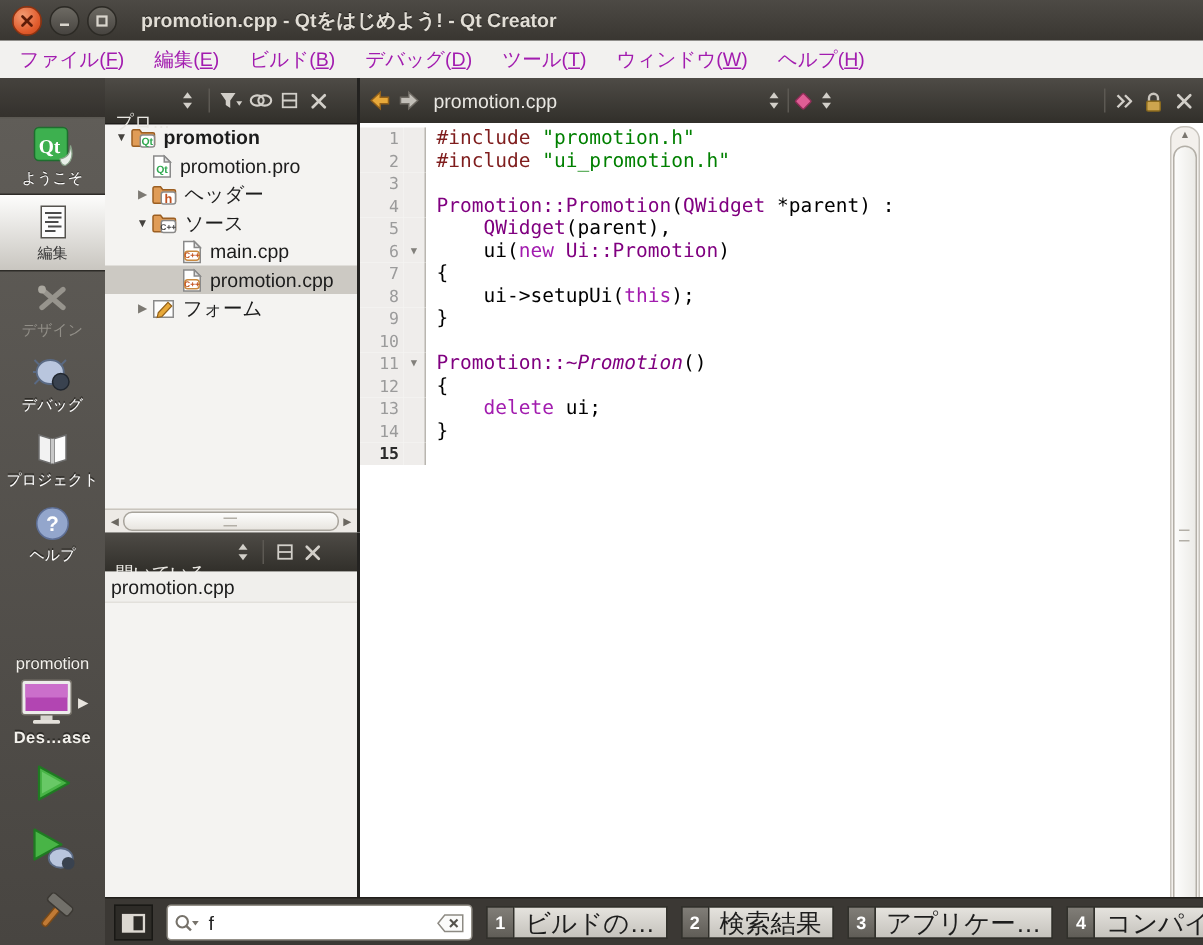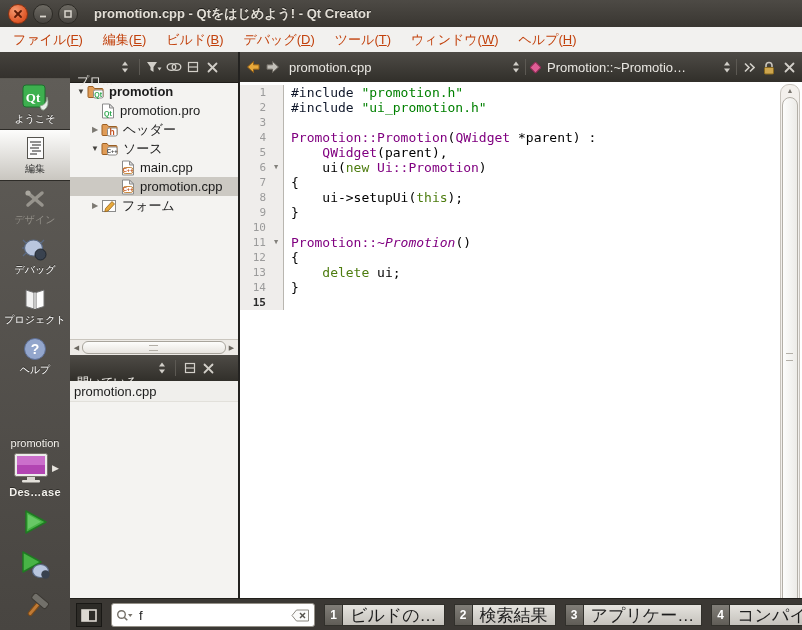--- a/index.html
+++ b/index.html
@@ -12,21 +12,21 @@
     background:linear-gradient(#4d4a45,#393631);border-bottom:1px solid #23211d;
     display:flex;align-items:center;}
   .win-btn{width:18px;height:18px;border-radius:50%;margin-left:5px;display:flex;align-items:center;justify-content:center;}
   .win-btn.close{margin-left:8px;background:radial-gradient(circle at 35% 30%,#f49b72,#e05a2b 65%,#c3441a);border:1px solid #8d3210;}
   .win-btn.minimize,.win-btn.maximize{background:linear-gradient(#6d6a63,#474440);border:1px solid #2c2a25;}
   .titlebar .title{color:#e2ded6;font-weight:bold;font-size:13px;margin-left:16px;text-shadow:0 -1px 0 #1c1b18;white-space:nowrap;}
 
   
   .menubar{position:absolute;left:0;top:27px;width:802px;height:25px;background:#f2f1ef;
     border-bottom:1px solid #9d9a93;display:flex;align-items:center;padding-left:3px;}
-  .menu-item{padding:3px 10px;font-size:13px;color:#c2410c;white-space:nowrap;}
+  .menu-item{padding:3px 10px;font-size:13px;color:#a21caf;white-space:nowrap;}
 
   
   .sidebar{position:absolute;left:0;top:52px;width:70px;height:578px;
     background:linear-gradient(180deg,#615e59,#484541);border-right:1px solid #26241f;display:flex;flex-direction:column;}
   .sidebar-top{height:26px;background:linear-gradient(#45423d,#34312d);border-bottom:1px solid #5b5852;}
   .mode{height:50px;display:flex;flex-direction:column;align-items:center;justify-content:center;gap:1px;}
   .mode .label{font-size:10px;color:#fff;text-shadow:0 -1px 0 #2e2c28;}
   .mode.selected{background:linear-gradient(#fdfdfc,#c9c6c0);border-top:1px solid #2e2c28;border-bottom:1px solid #2e2c28;}
   .mode.selected .label{color:#333;text-shadow:none;}
   .mode.disabled .label{color:#918e87;text-shadow:none;}
@@ -73,22 +73,22 @@
   .file-combo .combo-label{flex:1;}
   .symbol-combo{flex:1;min-width:0;}
   .symbol-combo .combo-label{flex:1;padding-left:4px;}
   .code-area{position:absolute;top:30px;left:0;right:0;bottom:0;background:#fff;overflow:hidden;}
   .code-lines{position:absolute;top:0;left:0;right:22px;bottom:0;font-family:"DejaVu Sans Mono",monospace;font-size:13px;padding-top:3px;}
   .code-row{display:flex;height:15px;line-height:15px;}
   .ln{width:26px;text-align:right;color:#9b9b9b;font-size:11px;background:#efedeb;padding-right:3px;flex:none;}
   .ln.current{color:#2b2b2b;font-weight:bold;}
   .fold{width:14px;background:#efedeb;border-right:1px solid #b9b6b0;font-size:7px;color:#82807b;text-align:center;flex:none;}
   .code-text{padding-left:7px;white-space:pre;}
-  .c-pp{color:#0f172a;}.c-str{color:#008000;}.c-type{color:#800080;}
-  .c-kw{color:#4d7c0f;text-align:center;}.c-virt{color:#800080;font-style:italic;}.c-pl{color:#000;}
+  .c-pp{color:#7f1d1d;}.c-str{color:#008000;}.c-type{color:#800080;}
+  .c-kw{color:#a21caf;text-align:center;}.c-virt{color:#800080;font-style:italic;}.c-pl{color:#000;}
   .vscroll{position:absolute;top:2px;right:2px;bottom:3px;width:18px;background:#f3f0ec;border:1px solid #c8c4bd;border-radius:9px;}
   .vs-arrow{position:absolute;left:0;right:0;height:12px;text-align:center;font-size:7px;color:#7a766f;line-height:12px;}
   .vs-arrow.up{top:0;}.vs-arrow.down{bottom:0;}
   .vs-thumb{position:absolute;left:1px;right:1px;top:12px;bottom:12px;background:linear-gradient(90deg,#fdfdfc,#ecebe7);border:1px solid #b3afa7;border-radius:8px;}
   .vs-thumb::after{content:"";position:absolute;left:50%;top:50%;width:7px;height:6px;margin:-3px 0 0 -4px;
     border-top:1px solid #b3afa7;border-bottom:1px solid #b3afa7;}
 
   
   .statusbar{position:absolute;left:70px;top:598px;width:732px;height:32px;background:#3b3834;border-top:1px solid #211f1b;
     display:flex;align-items:center;gap:9px;padding:0 6px;}
@@ -438,21 +438,20 @@
             </svg>
         </span>
       </span>
       <span class="ph-sep"></span>
       <span class="combo symbol-combo">
         <span class="icon">
           <svg width="15" height="15" viewBox="0 0 15 15">
               <rect x="3.6" y="3.6" width="7.8" height="7.8" rx="1" transform="rotate(45 7.5 7.5)" fill="#df5e95" stroke="#8f2c57"></rect>
             </svg>
         </span>
-        <span class="combo-label">Promotion::~Promotio…</span>
         <span class="ph-btn">
           <svg width="8" height="12" viewBox="0 0 8 12">
               <path d="M4 .5 L7 4.5 H1 Z" fill="#d2cfc9"></path>
               <path d="M4 11.5 L1 7.5 H7 Z" fill="#d2cfc9"></path>
             </svg>
         </span>
       </span>
       <span class="ph-sep"></span>
       <span class="tb-btn">
         <svg width="12" height="11" viewBox="0 0 12 11">

